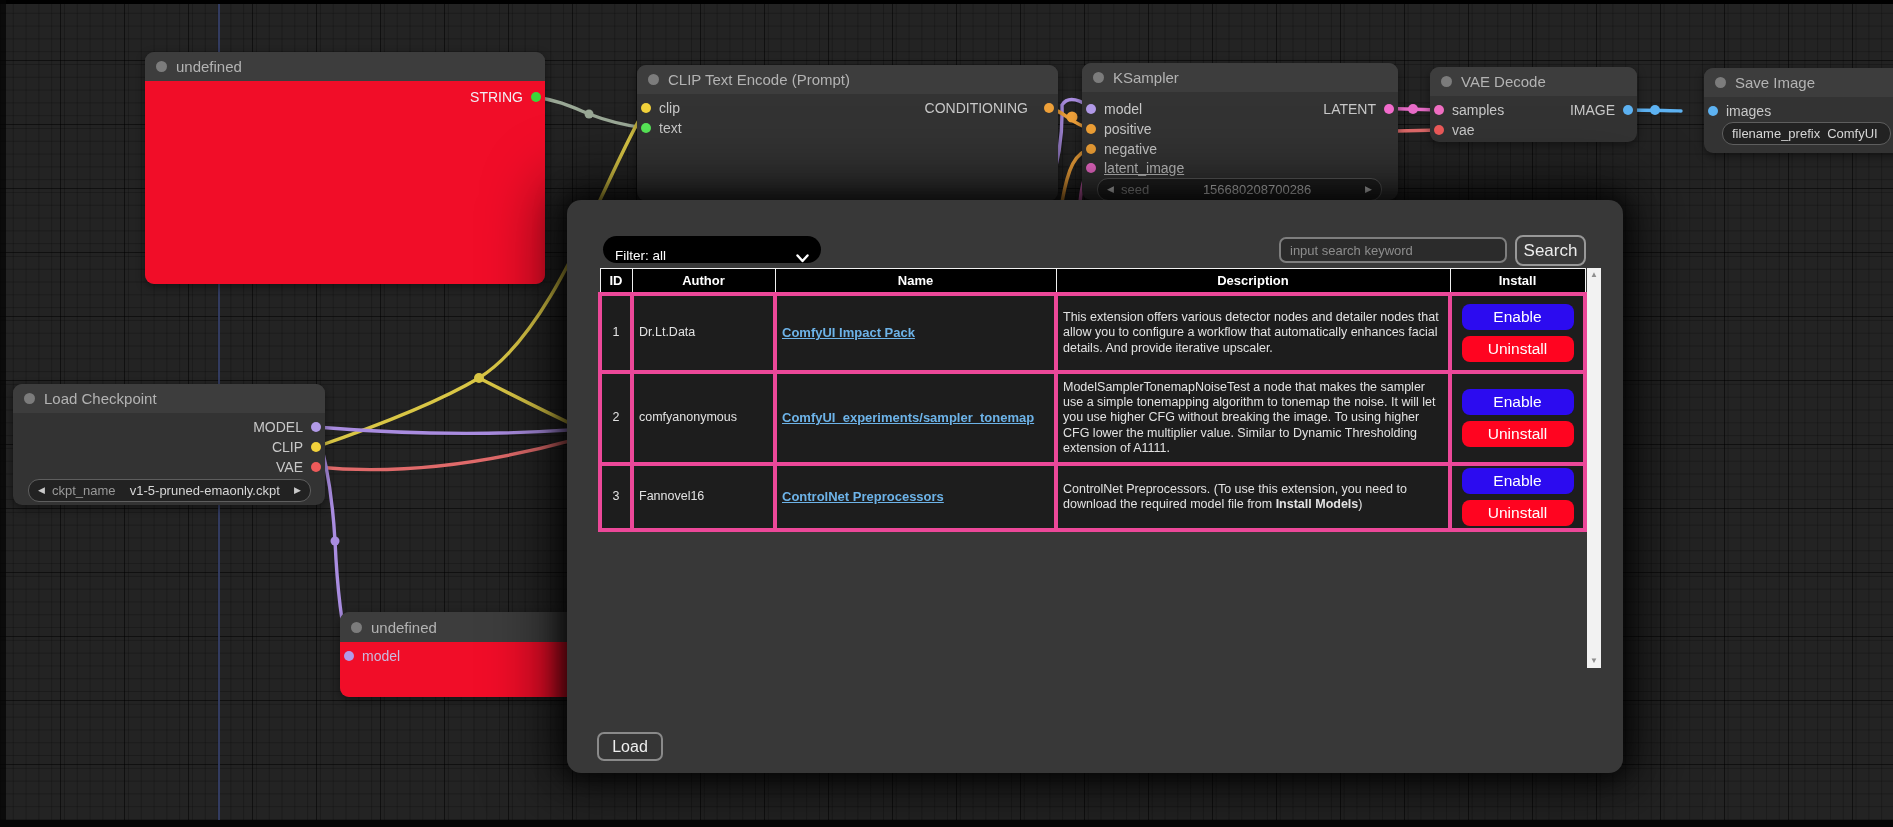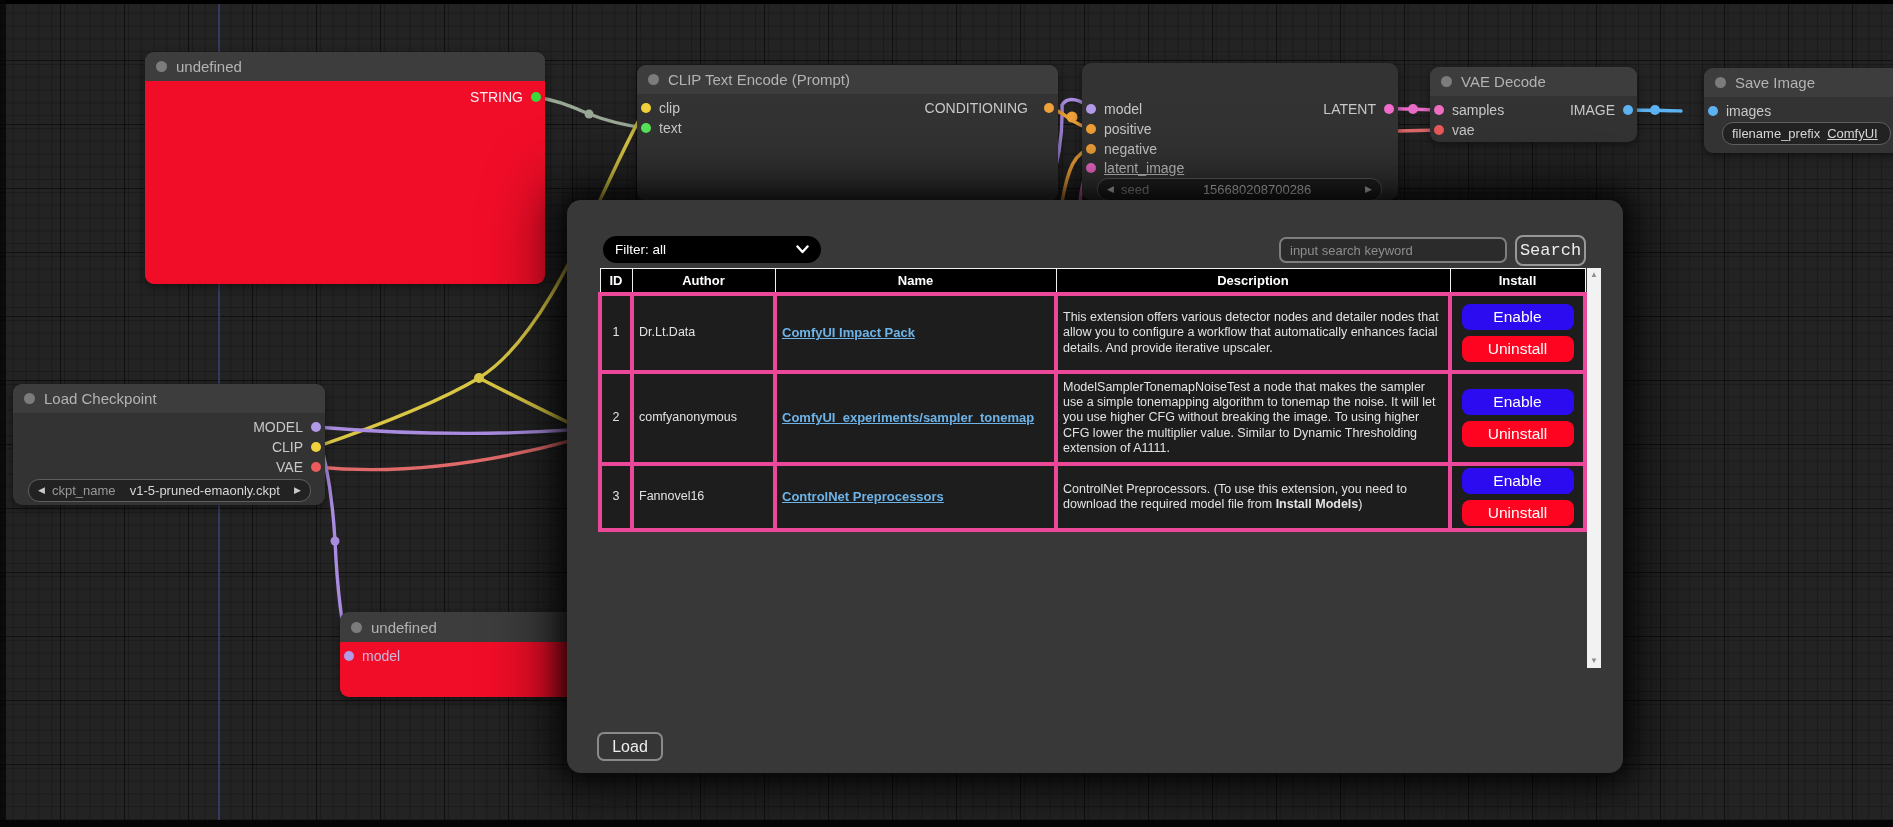--- a/index.html
+++ b/index.html
@@ -48,30 +48,30 @@
         display:flex;align-items:center;padding:0 9px;gap:7px;font-size:13px;color:#999;}
   .widget .arrow{color:#c9c9c9;font-size:9px;line-height:1;flex:none;}
   .widget .wval{flex:1;text-align:center;color:#d6d6d6;}
   .widget .wval.right{text-align:right;padding-right:4px;}
 
   
   .modal{position:absolute;left:567px;top:200px;width:1056px;height:573px;z-index:10;
         background:#383838;border-radius:14px;
         box-shadow:0 0 24px 6px rgba(0,0,0,.75), 0 0 60px 22px rgba(0,0,0,.5);}
   .filter-select{position:absolute;left:36px;top:36px;width:194px;height:27px;background:#000;color:#fff;
-        border-radius:14px;display:flex;align-items:center;padding:0 12px;font-size:13.5px;cursor:default;}
+        border-radius:14px;display:flex;align-items:flex-end;padding:0 12px;font-size:13.5px;cursor:default;}
   .filter-select .flabel{flex:1;}
   .filter-select .chev{flex:none;width:13px;height:9px;}
   .search-input{position:absolute;left:712px;top:37px;width:228px;height:26px;box-sizing:border-box;
         background:#2b2b2b;border:2px solid #7e7e7e;border-radius:7px;color:#ddd;font-size:13px;
         padding:0 9px;font-family:"Liberation Sans",sans-serif;}
   .search-input::placeholder{color:#8d8d8d;}
   .search-btn{position:absolute;left:948px;top:35px;width:71px;height:31px;background:#3a3a3a;
         border:2px solid #989898;border-radius:8px;color:#ececec;font-size:17px;
-        font-family:Liberation Mono, monospace;cursor:pointer;padding:0;}
+        font-family:Liberation Sans, sans-serif;cursor:pointer;padding:0;}
   .scrollwrap{position:absolute;left:31px;top:68px;width:999px;height:400px;display:flex;align-items:flex-start;}
   table.ext{border-collapse:collapse;table-layout:fixed;width:985px;background:transparent;}
   table.ext th{background:#000;color:#fff;font-size:13px;font-weight:bold;height:23px;
         border:1px solid #f0f0f0;padding:0;}
   table.ext td{background:#1d1d1d;border:4px solid #ec4899;color:#e2e2e2;font-size:12.5px;
         line-height:1.22;padding:2px 5px;vertical-align:middle;}
   td.c-id{text-align:center;}
   td.c-author{padding-left:9px;}
   td.c-name a{color:var(--link,#6db3e8);font-weight:bold;font-size:13px;text-decoration:underline;cursor:pointer;}
   td.c-install{padding:4px 0;}
@@ -153,20 +153,24 @@
       <span class="lbl">text</span>
     </div>
     <div class="slot out" style="top:5px;gap:16px;">
       <span class="dot" style="background:#efa13a;"></span>
       <span class="lbl">CONDITIONING</span>
     </div>
   </div>
 </div>
 
 <div class="node" style="left:1082px;top:63px;width:316px;height:137px;">
+  <div class="node-title">
+    <span class="title-dot"></span>
+    <span>KSampler</span>
+  </div>
   <div class="node-body">
     <div class="slot in" style="top:8px;">
       <span class="dot" style="background:#b29ae8;"></span>
       <span class="lbl">model</span>
     </div>
     <div class="slot in" style="top:28px;">
       <span class="dot" style="background:#f0a136;"></span>
       <span class="lbl">positive</span>
     </div>
     <div class="slot in" style="top:48px;">
@@ -216,21 +220,21 @@
     <span class="title-dot"></span>
     <span>Save Image</span>
   </div>
   <div class="node-body">
     <div class="slot in" style="top:5px;">
       <span class="dot" style="background:#5db2f2;"></span>
       <span class="lbl">images</span>
     </div>
     <div class="widget" style="left:18px;right:18px;top:25px;">
       <span class="wval">filename_prefix</span>
-      <span class="wval right" style="flex:0 0 auto;text-decoration:underline;">ComfyUI</span>
+      <span class="wval right" style="flex:0 0 auto;">ComfyUI</span>
     </div>
   </div>
 </div>
 
 <div class="node" style="left:13px;top:384px;width:312px;height:121px;">
   <div class="node-title">
     <span class="title-dot"></span>
     <span>Load Checkpoint</span>
   </div>
   <div class="node-body">

